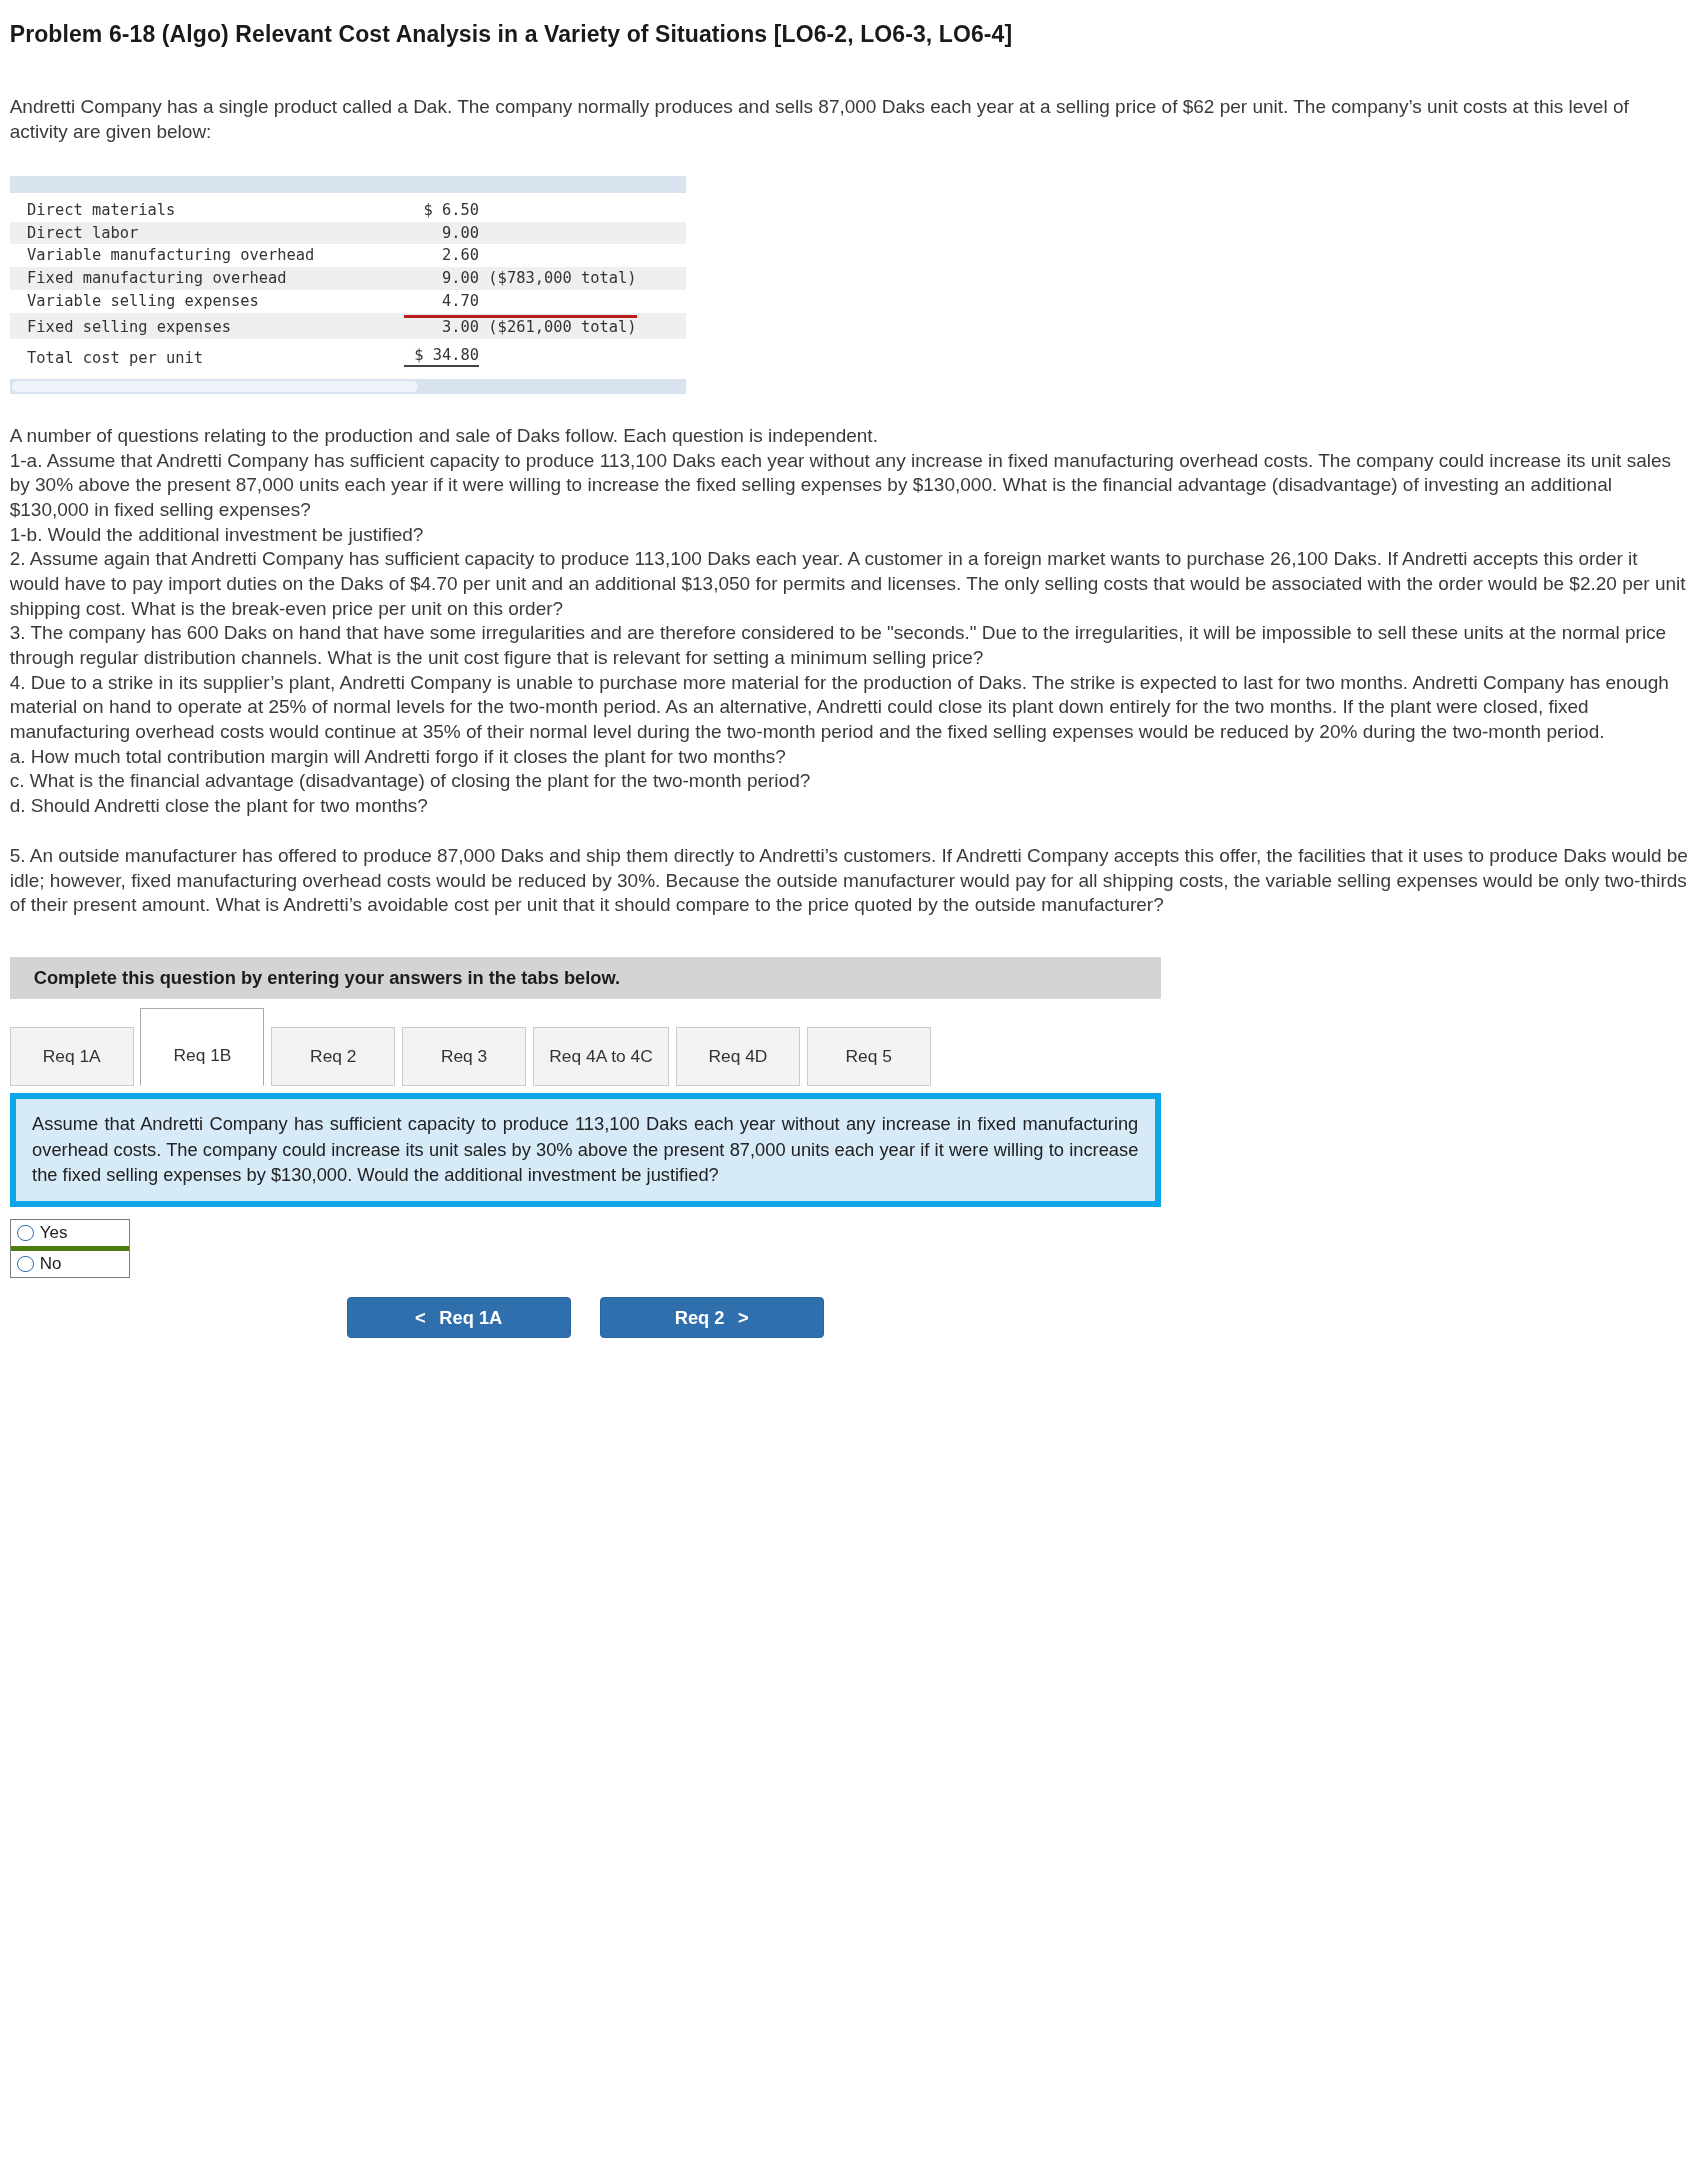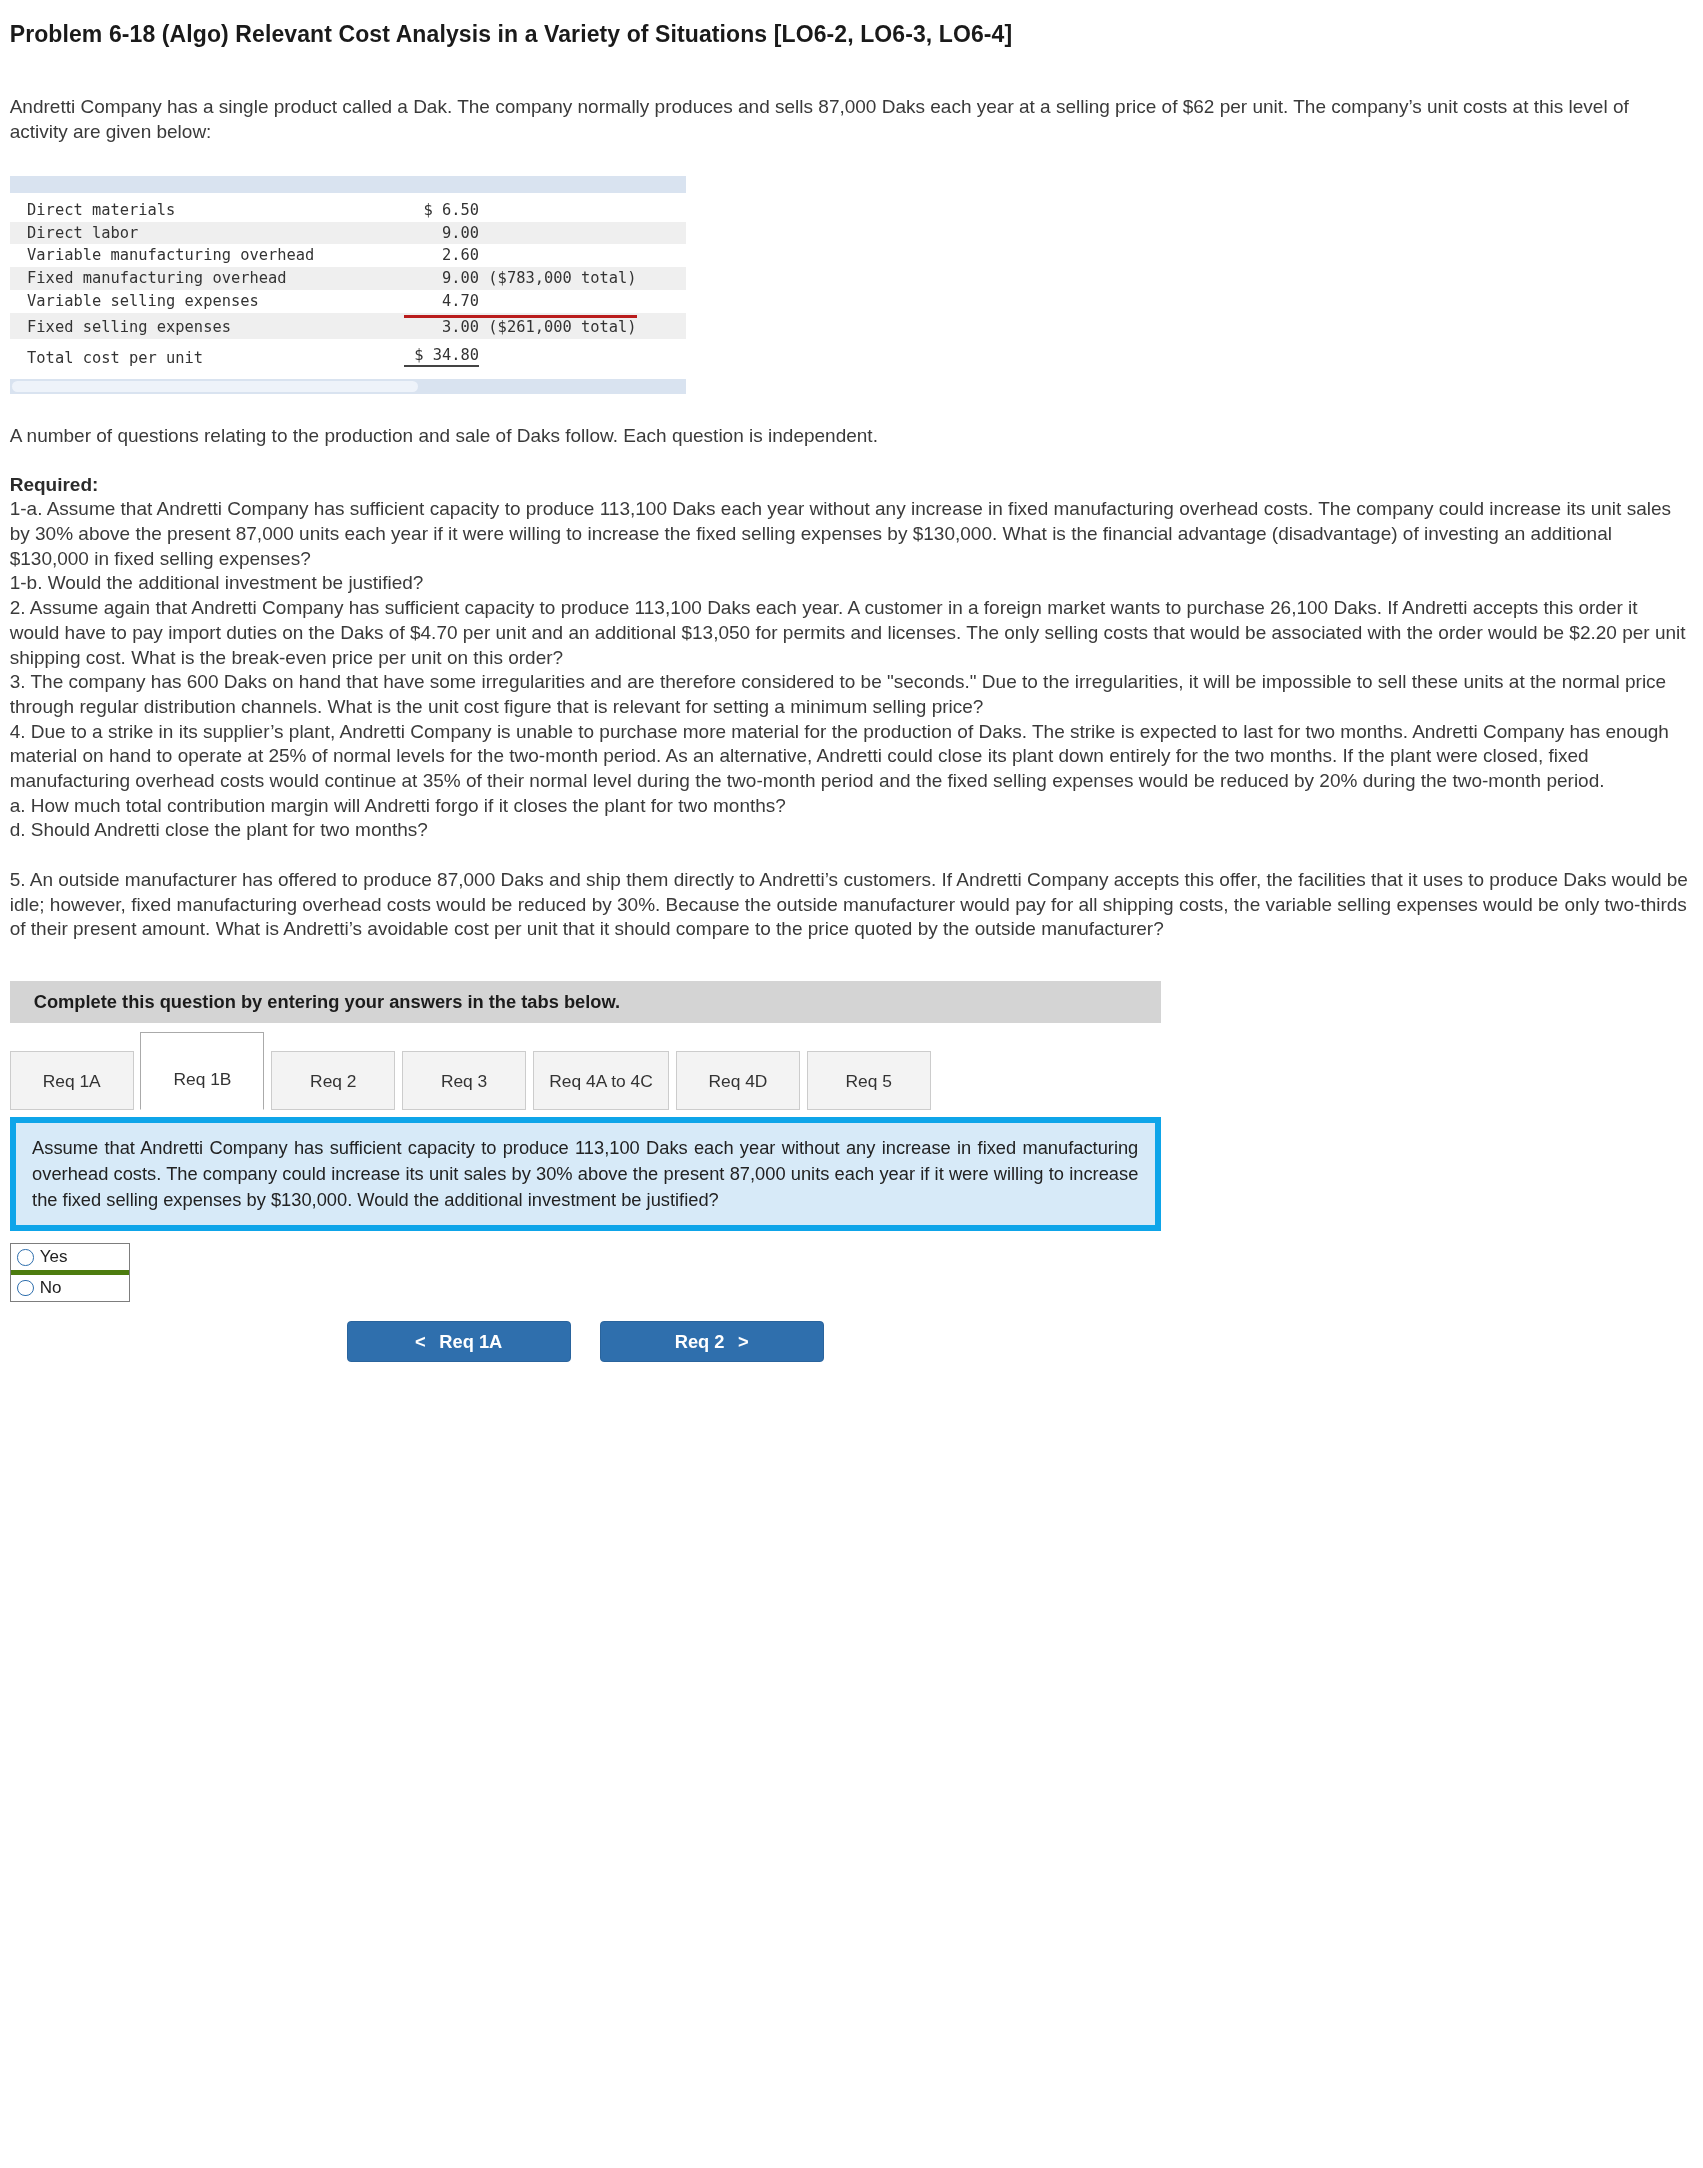--- a/index.html
+++ b/index.html
@@ -163,28 +163,28 @@
       </div>
 
     </div>
     <div class="ct-band bottom">
       <div class="ct-thumb"></div>
     </div>
   </div>
 
   <p class="body-text after-table">A number of questions relating to the production and sale of Daks follow. Each question is independent.</p>
 
-  <div class="required-label">Required:</div>
 
   <p class="req">1-a. Assume that Andretti Company has sufficient capacity to produce 113,100 Daks each year without any increase in fixed manufacturing overhead costs. The company could increase its unit sales by 30% above the present 87,000 units each year if it were willing to increase the fixed selling expenses by $130,000. What is the financial advantage (disadvantage) of investing an additional $130,000 in fixed selling expenses?</p>
   <p class="req">1-b. Would the additional investment be justified?</p>
   <p class="req">2. Assume again that Andretti Company has sufficient capacity to produce 113,100 Daks each year. A customer in a foreign market wants to purchase 26,100 Daks. If Andretti accepts this order it would have to pay import duties on the Daks of $4.70 per unit and an additional $13,050 for permits and licenses. The only selling costs that would be associated with the order would be $2.20 per unit shipping cost. What is the break-even price per unit on this order?</p>
   <p class="req">3. The company has 600 Daks on hand that have some irregularities and are therefore considered to be "seconds." Due to the irregularities, it will be impossible to sell these units at the normal price through regular distribution channels. What is the unit cost figure that is relevant for setting a minimum selling price?</p>
   <p class="req">4. Due to a strike in its supplier’s plant, Andretti Company is unable to purchase more material for the production of Daks. The strike is expected to last for two months. Andretti Company has enough material on hand to operate at 25% of normal levels for the two-month period. As an alternative, Andretti could close its plant down entirely for the two months. If the plant were closed, fixed manufacturing overhead costs would continue at 35% of their normal level during the two-month period and the fixed selling expenses would be reduced by 20% during the two-month period.</p>
   <p class="req">a. How much total contribution margin will Andretti forgo if it closes the plant for two months?</p>
+  <p class="req">c. What is the financial advantage (disadvantage) of closing the plant for the two-month period?</p>
   <p class="req">d. Should Andretti close the plant for two months?</p>
   <p class="req gap">5. An outside manufacturer has offered to produce 87,000 Daks and ship them directly to Andretti’s customers. If Andretti Company accepts this offer, the facilities that it uses to produce Daks would be idle; however, fixed manufacturing overhead costs would be reduced by 30%. Because the outside manufacturer would pay for all shipping costs, the variable selling expenses would be only two-thirds of their present amount. What is Andretti’s avoidable cost per unit that it should compare to the price quoted by the outside manufacturer?</p>
 
   <div class="panel">
 
     <div class="instruction-box">Complete this question by entering your answers in the tabs below.</div>
 
     <div class="tabs">
       <div class="tab">Req 1A</div>
       <div class="tab active">Req 1B</div>

